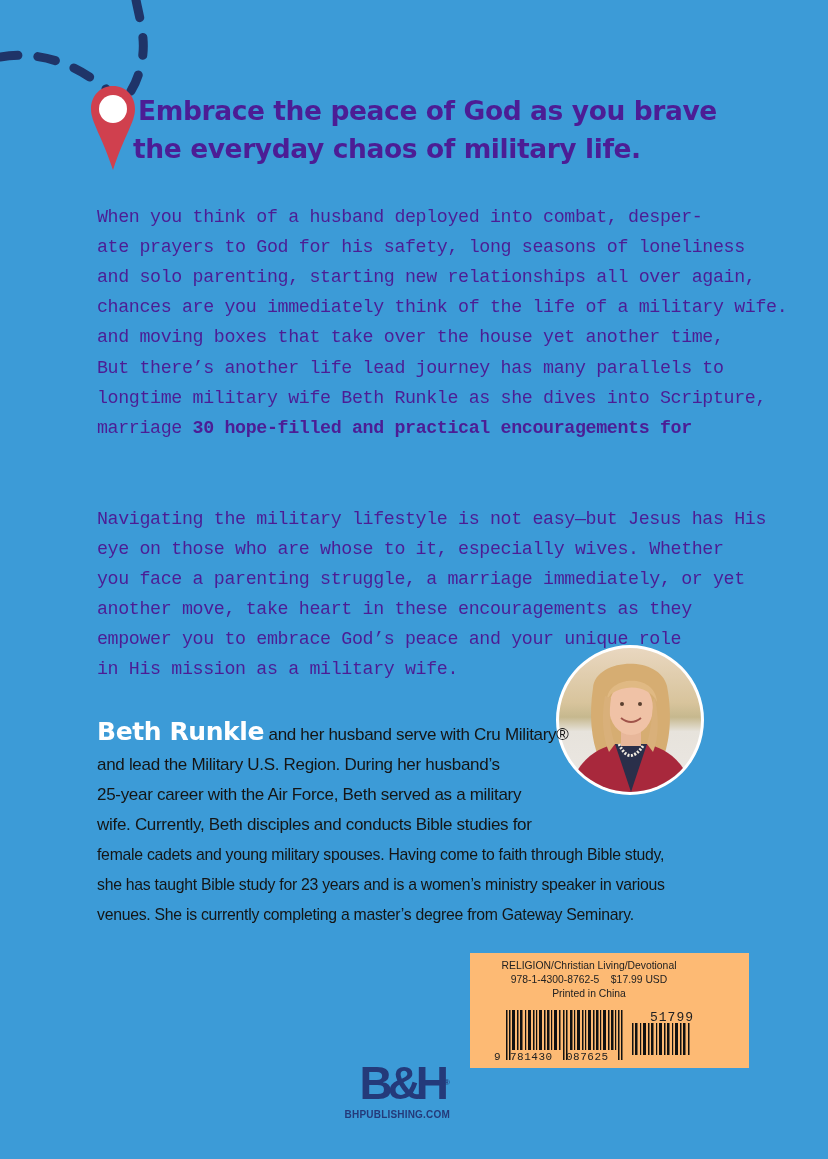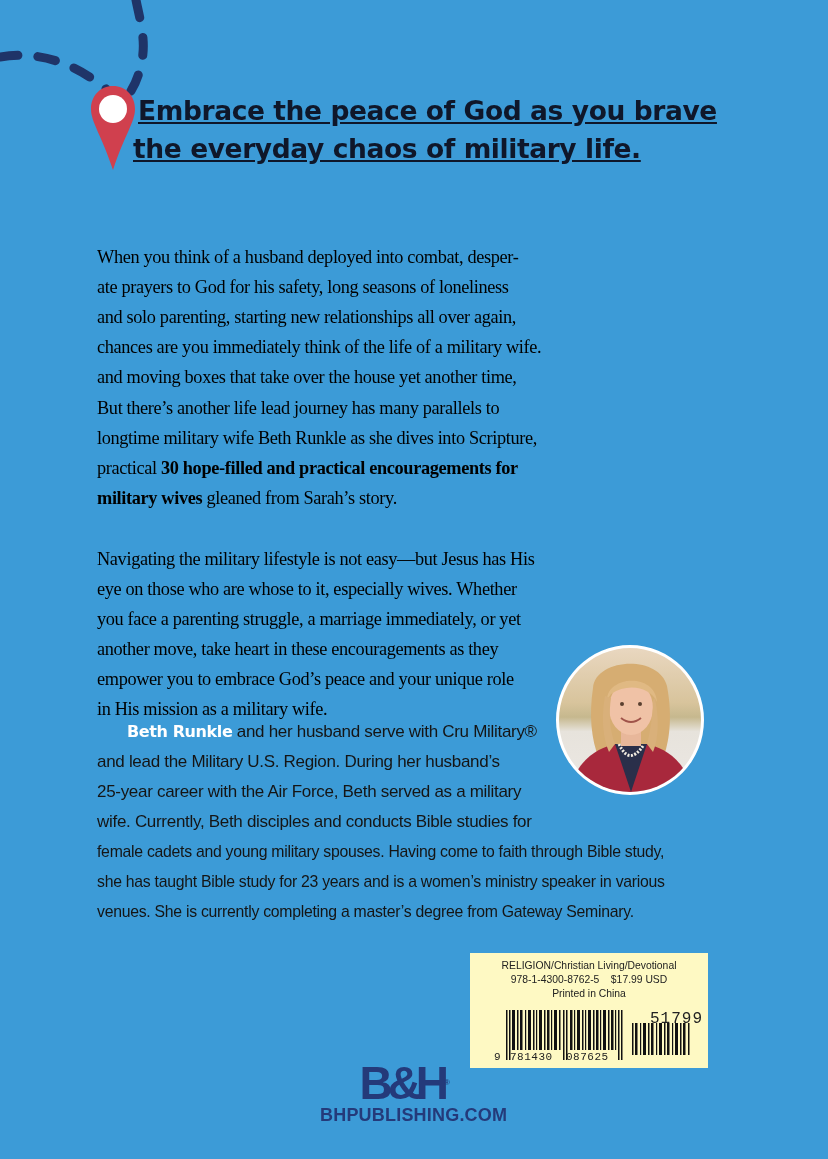--- a/index.html
+++ b/index.html
@@ -7,84 +7,82 @@
     width: 828px; height: 1159px; overflow: hidden;
     background: #3c9bd7;
     position: relative;
     font-family: "DejaVu Sans", sans-serif;
     color: #111;
   }
   .route { position: absolute; left: 0; top: 0; }
   .pin { position: absolute; left: 91px; top: 86px; width: 44px; height: 84px; }
   .headline {
     position: absolute; left: 138px; top: 92px; width: 640px;
-    color: #0f172a; font-weight: bold; font-size: 26.5px; line-height: 38px;
+    color: #4c1d95; font-weight: bold; font-size: 26.5px; line-height: 38px;
     letter-spacing: -0.4px;
     font-family: "DejaVu Sans", sans-serif;
-    text-decoration: underline;
   }
   .headline .l2 { margin-left: -5px; display: block; }
   .body-copy {
     position: absolute; left: 97px; width: 640px;
-    font-size: 18.3px; line-height: 30px; color: #000000;
+    font-size: 18.3px; line-height: 30px; color: #4c1d95;
     letter-spacing: -0.35px;
-    font-family: Liberation Serif, serif;
-    margin-top: 40px;
+    font-family: Liberation Mono, monospace;
   }
   .p1 { top: 202px; }
   .p2 { top: 353px; }
   .p3 { top: 504px; }
   .body-copy .line { display: block; white-space: nowrap; }
   .body-copy b { font-weight: bold; }
   .photo {
     position: absolute; left: 556px; top: 645px; width: 142px; height: 144px;
     border-radius: 50%; border: 3px solid #ffffff; overflow: hidden;
     background: linear-gradient(180deg, #e9d7c0 0%, #d8c49c 38%, #c6b88e 48%, #e7e3dc 58%, #ece8e4 100%);
   }
   .bio {
     position: absolute; left: 97px; top: 717px; width: 720px;
     font-family: "Liberation Sans", sans-serif;
     font-size: 17px; line-height: 30px; color: #151515;
     letter-spacing: -0.3px;
   }
   .bio .line { display: block; white-space: nowrap; }
   .bio .name {
     color: #ffffff; font-weight: bold; font-family: "DejaVu Sans", sans-serif;
-    font-size: 16px; letter-spacing: -0.4px; margin-left: 30px;
+    font-size: 25px; letter-spacing: -0.4px;
   }
   .bio .narrow { transform: scaleX(0.93); transform-origin: left; }
   .logo {
     position: absolute; left: 320px; top: 1058px; width: 130px; height: 72px;
     text-align: right;
   }
   .logo .mark {
     display: block; color: #243a7a; font-weight: bold;
     font-family: "Liberation Sans", sans-serif; font-size: 46px; line-height: 50px;
     letter-spacing: -5px;
   }
   .logo .mark sup { font-size: 8px; letter-spacing: 0; vertical-align: top; }
   .logo .url {
     display: block; color: #243a7a; font-weight: bold;
-    font-family: "Liberation Sans", sans-serif; font-size: 18px; line-height: 14px;
+    font-family: "Liberation Sans", sans-serif; font-size: 10px; line-height: 14px;
     letter-spacing: 0.2px;
   }
   .barcode-box {
-    position: absolute; left: 470px; top: 953px; width: 238px; height: 115px;
-    background: #fef9c3;
-    font-family: "Liberation Sans", sans-serif; color: #222;
+    position: absolute; left: 470px; top: 953px; width: 261px; height: 115px;
+    background: #fdba74;
+    font-family: "Liberation Sans", sans-serif; color: #222; padding-left: 18px;
   }
   .barcode-box .info {
     position: absolute; left: 0; top: 5px; width: 238px; text-align: center;
     font-size: 11.5px; line-height: 14px; transform: scaleX(0.9); transform-origin: center;
   }
   .barcode-box .main-bars { position: absolute; left: 36px; top: 57px; }
   .barcode-box .price-bars { position: absolute; left: 162px; top: 70px; }
   .barcode-box .price-code {
     position: absolute; left: 180px; top: 57px; font-family: "Liberation Mono", monospace;
-    font-size: 16px; letter-spacing: 1px;
+    font-size: 13px; letter-spacing: 1px;
   }
   .barcode-box .isbn-digits {
     position: absolute; left: 24px; top: 98px; font-family: "Liberation Mono", monospace;
     font-size: 11px;
   }
   .barcode-box .isbn-digits span { position: absolute; white-space: nowrap; letter-spacing: 0.5px; }
 </style>
 </head>
 <body>
 
@@ -107,22 +105,21 @@
   <span class="line">When you think of a husband deployed into combat, desper-</span>
   <span class="line">ate prayers to God for his safety, long seasons of loneliness</span>
   <span class="line">and solo parenting, starting new relationships all over again,</span>
   <span class="line">chances are you immediately think of the life of a military wife.</span>
   <span class="line">and moving boxes that take over the house yet another time,</span>
 </div>
 
 <div class="body-copy p2">
   <span class="line">But there’s another life lead journey has many parallels to</span>
   <span class="line">longtime military wife Beth Runkle as she dives into Scripture,</span>
-  <span class="line"><span>practical </span><b>30 hope-filled and practical encouragements for</b></span>
-  <span class="line"><b>military wives</b><span> gleaned from Sarah’s story.</span></span>
+  <span class="line"><span>marriage </span><b>30 hope-filled and practical encouragements for</b></span>
 </div>
 
 <div class="body-copy p3">
   <span class="line">Navigating the military lifestyle is not easy—but Jesus has His</span>
   <span class="line">eye on those who are whose to it, especially wives. Whether</span>
   <span class="line">you face a parenting struggle, a marriage immediately, or yet</span>
   <span class="line">another move, take heart in these encouragements as they</span>
   <span class="line">empower you to embrace God’s peace and your unique role</span>
   <span class="line">in His mission as a military wife.</span>
 </div>

